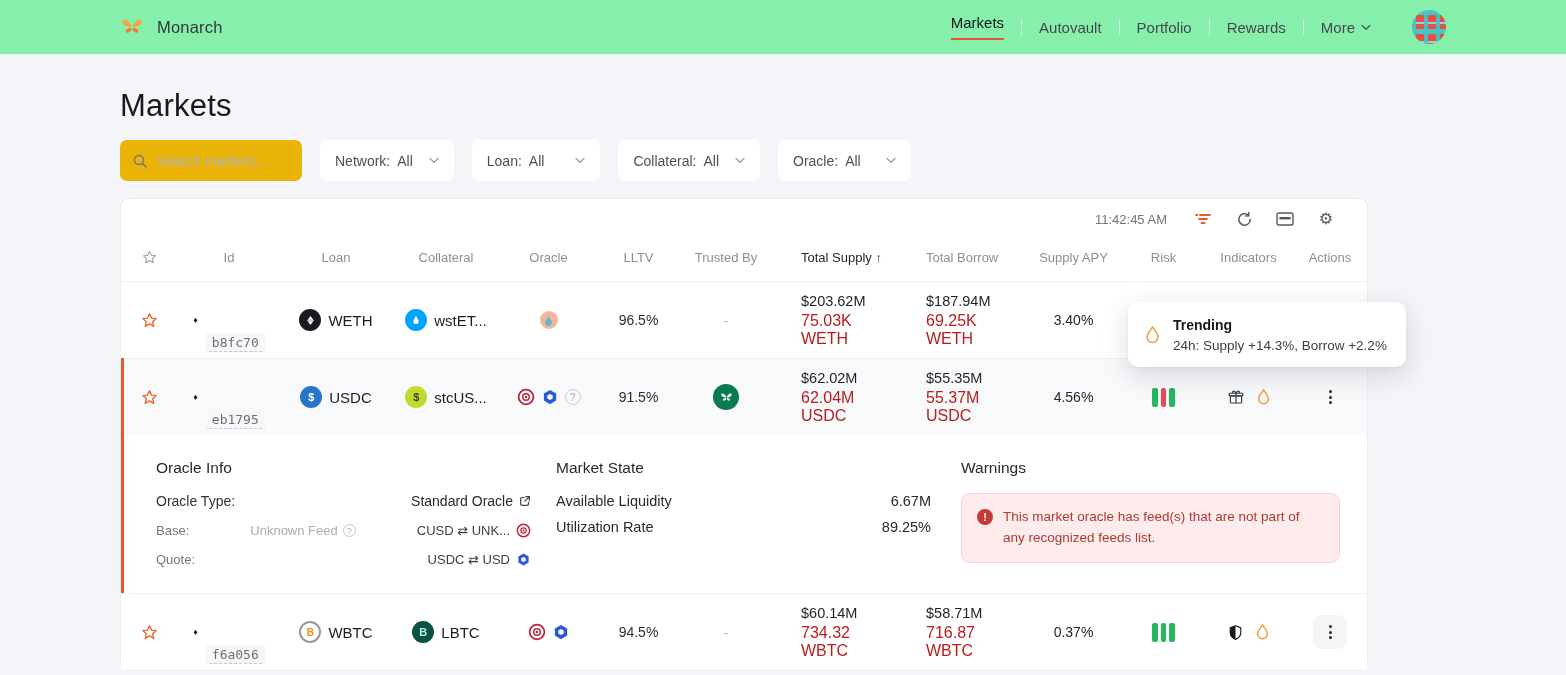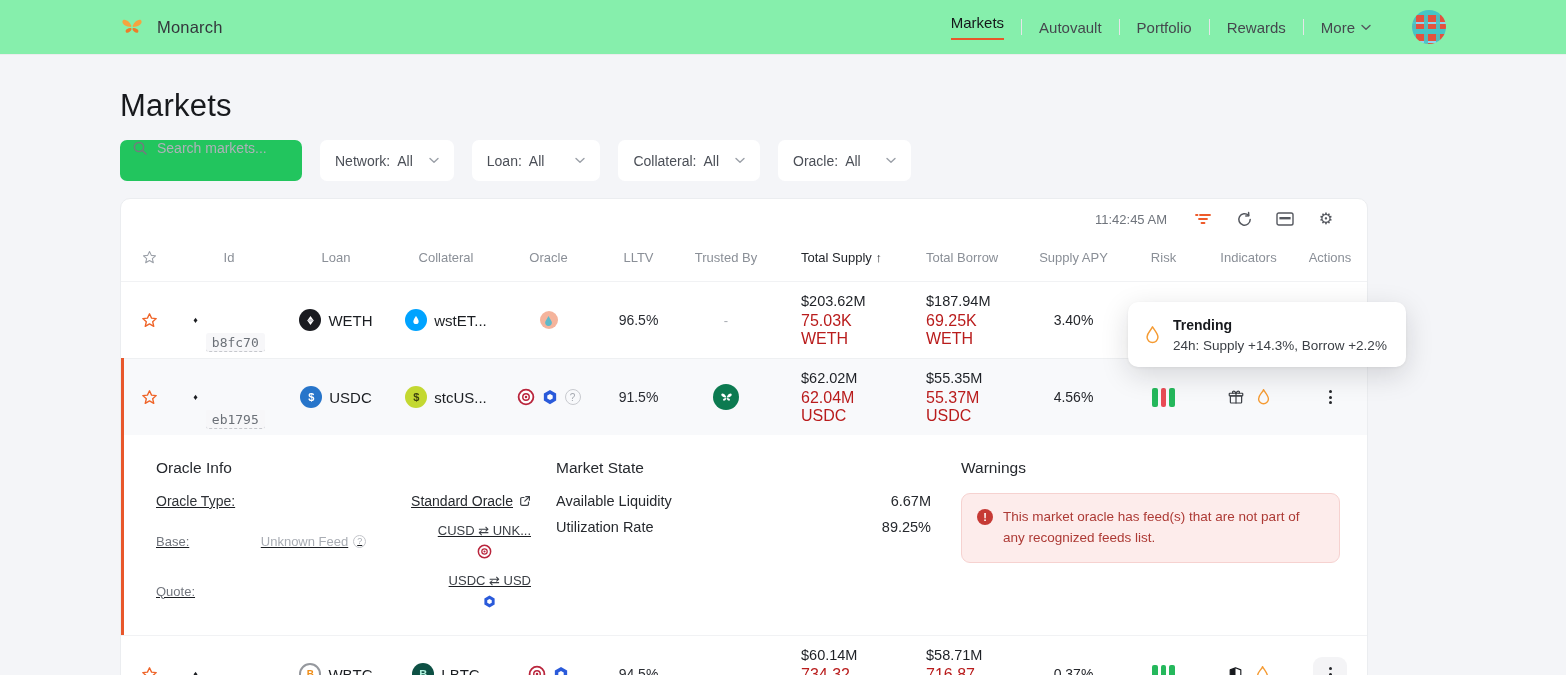--- a/index.html
+++ b/index.html
@@ -19,21 +19,21 @@
   .avatar { width:34px; height:34px; border-radius:50%; margin-left:24px; overflow:hidden;
             background:
               repeating-linear-gradient(90deg, rgba(69,197,199,.9) 0 4px, rgba(69,197,199,0) 4px 12px),
               repeating-linear-gradient(180deg, #45c5c7 0 5px, #e4513f 5px 12px, #8fd3ee 12px 14px, #e4513f 14px 19px);
   }
 
   
   .main { padding:0 120px; }
   .page-title { font-size:31px; font-weight:500; color:#17191d; margin-top:33px; letter-spacing:.2px; }
   .filters { display:flex; gap:18px; margin-top:16px; }
-  .searchbox { width:182px; height:41px; background:#22c55e; border-radius:7px; display:flex; align-items:flex-start; padding:0 12px; gap:9px; }
+  .searchbox { width:182px; height:41px; background:#eab308; border-radius:7px; display:flex; align-items:center; padding:0 12px; gap:9px; }
   .searchbox input { border:none; outline:none; width:130px; font-size:14px; font-family:inherit; color:#45484e; background:transparent; }
   .searchbox input::placeholder { color:#aeb2b9; }
   .filter-select { height:41px; background:#fff; border-radius:7px; display:flex; align-items:center; padding:0 15px; gap:7px; font-size:14px; color:#4b4f57; cursor:pointer; }
   .filter-select .chev { margin-left:9px; display:flex; }
 
   
   .card { position:relative; margin-top:17px; width:1248px; background:#fff; border:1px solid #ebedf0; border-radius:10px; }
   .card-toolbar { height:34px; display:flex; align-items:center; justify-content:flex-end; gap:23px; padding:6px 32px 0 0; }
   .tool-time { font-size:13px; color:#6f747c; margin-right:4px; }
   .tool-btn { display:flex; align-items:center; justify-content:center; width:18px; height:18px; cursor:pointer; }
@@ -83,27 +83,27 @@
 
   
   .expanded-wrap { position:relative; }
   .expanded-wrap::before { content:""; position:absolute; left:0; top:0; bottom:0; width:3px; background:#e8572b; z-index:2; }
 
   .expanded { display:flex; padding:24px 0 26px 35px; background:#fff; }
   .exp-title { font-size:15.5px; color:#26292e; margin-bottom:16px; }
   .exp-block-oracle { width:375px; margin-right:25px; }
   .exp-block-market { width:375px; margin-right:30px; }
   .exp-block-warn { width:379px; }
-  .exp-row { display:flex; align-items:center; justify-content:space-between; margin-top:14px;text-decoration:underline; }
+  .exp-row { display:flex; align-items:flex-end; justify-content:space-between; margin-top:14px; }
   .exp-row.first { margin-top:0; }
   .lbl-dark { font-size:14px; color:#303338; }
   .lbl-gray { font-size:13px; color:#72767e; }
   .val-dark { font-size:14px; color:#26292e; display:flex; align-items:center; gap:6px; cursor:pointer; }
   .feed-unknown { font-size:13px; color:#a9adb4; display:flex; align-items:center; gap:5px; }
-  .pair { font-size:13px; color:#3c4046; display:flex; align-items:center; gap:6px;flex-direction:column; }
+  .pair { font-size:13px; color:#3c4046; display:flex; align-items:center; gap:6px; }
   .q-icon { width:13px; height:13px; border-radius:50%; border:1.3px solid #c3c5ca; color:#a9adb4; font-size:9px; display:flex; align-items:center; justify-content:center; }
   .ms-row { display:flex; justify-content:space-between; margin-top:10px; font-size:14.5px; color:#26292e; }
   .ms-row.first { margin-top:0; }
   .warn-box { background:#fdeceb; border:1px solid #f6d2d0; border-radius:9px; padding:13px 15px; display:flex; gap:10px; }
   .warn-icon { width:16px; height:16px; border-radius:50%; background:#c63a35; color:#fff; font-size:11px; font-weight:bold; display:flex; align-items:center; justify-content:center; flex:none; margin-top:2px; }
   .warn-text { font-size:13.5px; color:#ad3a35; line-height:1.55; }
 
   
   .tooltip { position:absolute; left:1128px; top:302px; width:278px; background:#fff; border-radius:10px;
              box-shadow:0 8px 28px rgba(20,20,30,.15), 0 1px 3px rgba(0,0,0,.06); padding:15px 16px 14px; display:flex; gap:12px; z-index:20; }

